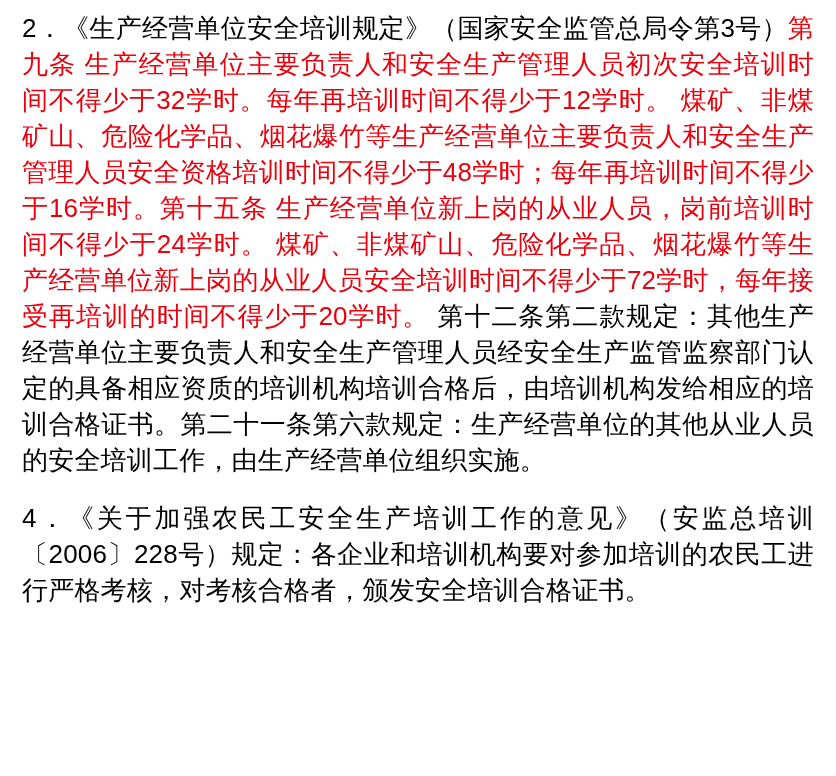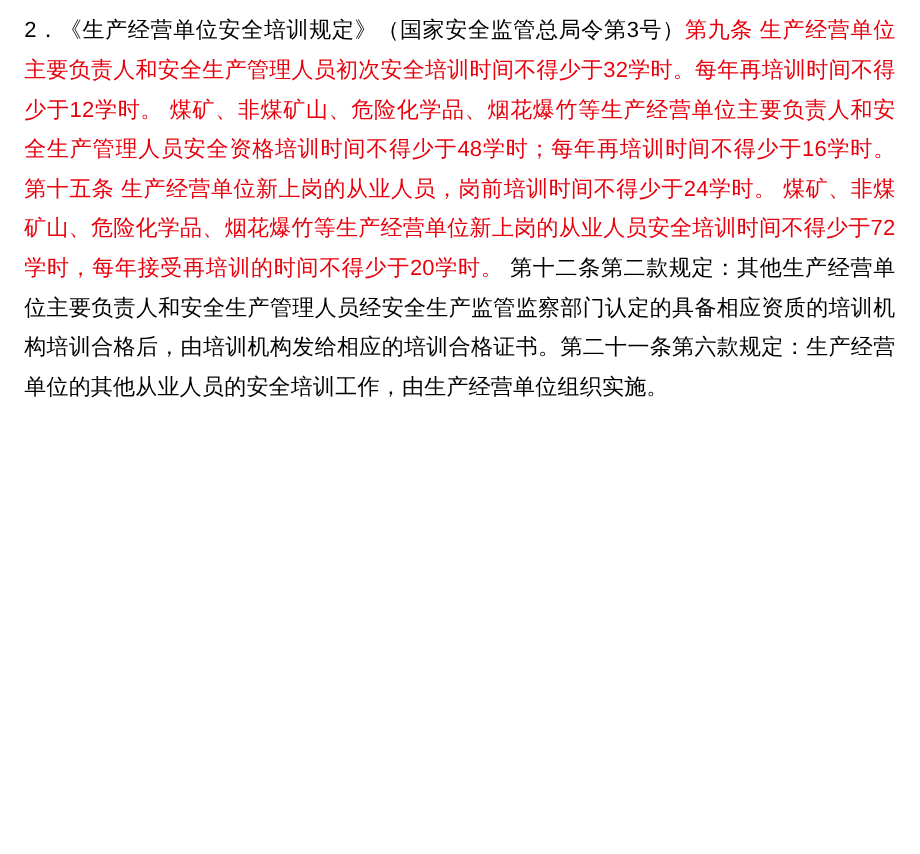--- a/index.html
+++ b/index.html
@@ -14,21 +14,21 @@
     font-family: "Liberation Sans", sans-serif;
   }
   .page {
     box-sizing: border-box;
     width: 836px;
     height: 776px;
     padding: 10px 22px 0 22px;
     background: #ffffff;
   }
   .para {
-    font-size: 20px;
+    font-size: 26px;
     line-height: 36px;
     text-align: justify;
     text-justify: inter-ideograph;
     letter-spacing: 0.2px;
     margin: 0;
     color: #000000;
   }
   .para + .para {
     margin-top: 22px;
   }
@@ -43,14 +43,15 @@
   }
 </style>
 </head>
 <body>
 
 <div class="page">
 
   <p class="para"><span class="seg black">2．《生产经营单位安全培训规定》（国家安全监管总局令第3号）</span><span class="seg red">第九条 生产经营单位主要负责人和安全生产管理人员初次安全培训时间不得少于32学时。每年再培训时间不得少于12学时。 煤矿、非煤矿山、危险化学品、烟花爆竹等生产经营单位主要负责人和安全生产管理人员安全资格培训时间不得少于48学时；每年再培训时间不得少于16学时。第十五条 生产经营单位新上岗的从业人员，岗前培训时间不得少于24学时。 煤矿、非煤矿山、危险化学品、烟花爆竹等生产经营单位新上岗的从业人员安全培训时间不得少于72学时，每年接受再培训的时间不得少于20学时。 </span><span class="seg black">第十二条第二款规定：其他生产经营单位主要负责人和安全生产管理人员经安全生产监管监察部门认定的具备相应资质的培训机构培训合格后，由培训机构发给相应的培训合格证书。第二十一条第六款规定：生产经营单位的其他从业人员的安全培训工作，由生产经营单位组织实施。</span></p>
 
 
+  <p class="para"><span class="seg black">4．《关于加强农民工安全生产培训工作的意见》（安监总培训〔2006〕228号）规定：各企业和培训机构要对参加培训的农民工进行严格考核，对考核合格者，颁发安全培训合格证书。</span></p>
 
 </div>
 
 </body></html>

